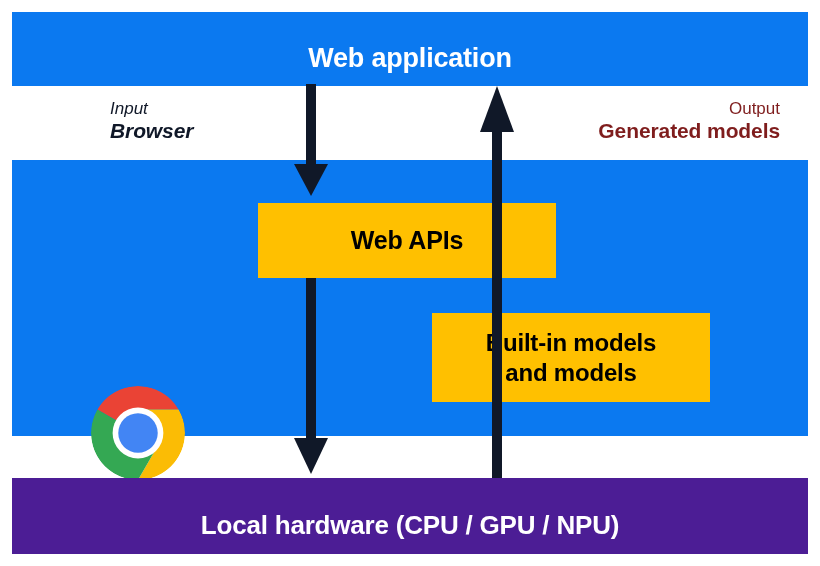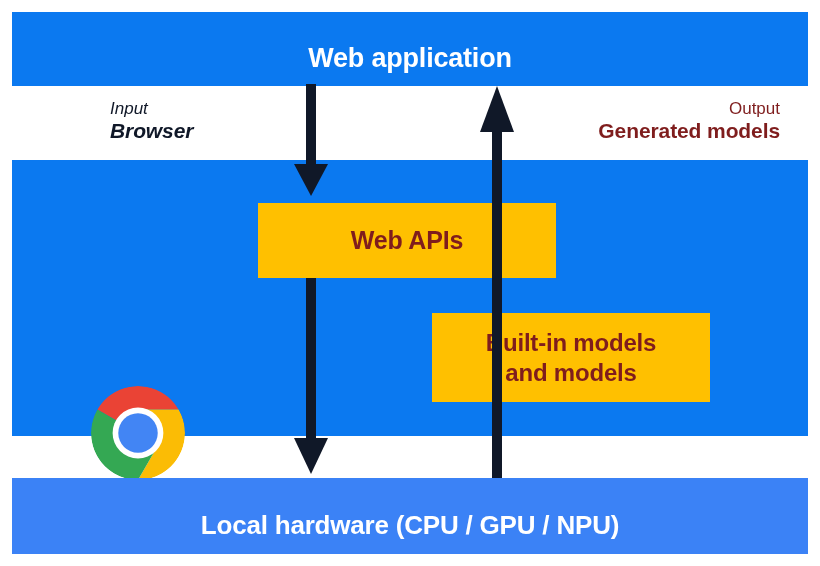--- a/index.html
+++ b/index.html
@@ -73,21 +73,21 @@
     color:#ffffff;
     font-size:24px;
     font-weight:bold;
     letter-spacing:-0.2px;
   }
 
   
   .yellow-box{
     position:absolute;
     background:#FFC000;
-    color:#7f1d1d;
+    color:#000000;
     font-weight:bold;
     display:flex;
     align-items:center;
     justify-content:center;
     text-align:center;
     line-height:1.22;
     box-sizing:border-box;
   }
   #box-web-apis{
     left:258px; top:203px; width:298px; height:75px;
@@ -170,17 +170,17 @@
     </svg>
   </div>
 
   <div class="arrow" style="left:474px; top:86px; width:46px; height:396px;">
     <svg width="46" height="396" viewBox="0 0 46 396">
       <rect x="18" y="32" width="10" height="364" fill="#101828"></rect>
       <polygon points="23,0 40,46 6,46" fill="#101828"></polygon>
     </svg>
   </div>
 
-  <div class="band" id="band-local-hardware" style="background: #3b82f6;">
+  <div class="band" id="band-local-hardware" style="background: #4c1d95;">
     <div class="band-title">Local hardware (CPU / GPU / NPU)</div>
   </div>
 
 </div>
 
 </body></html>

